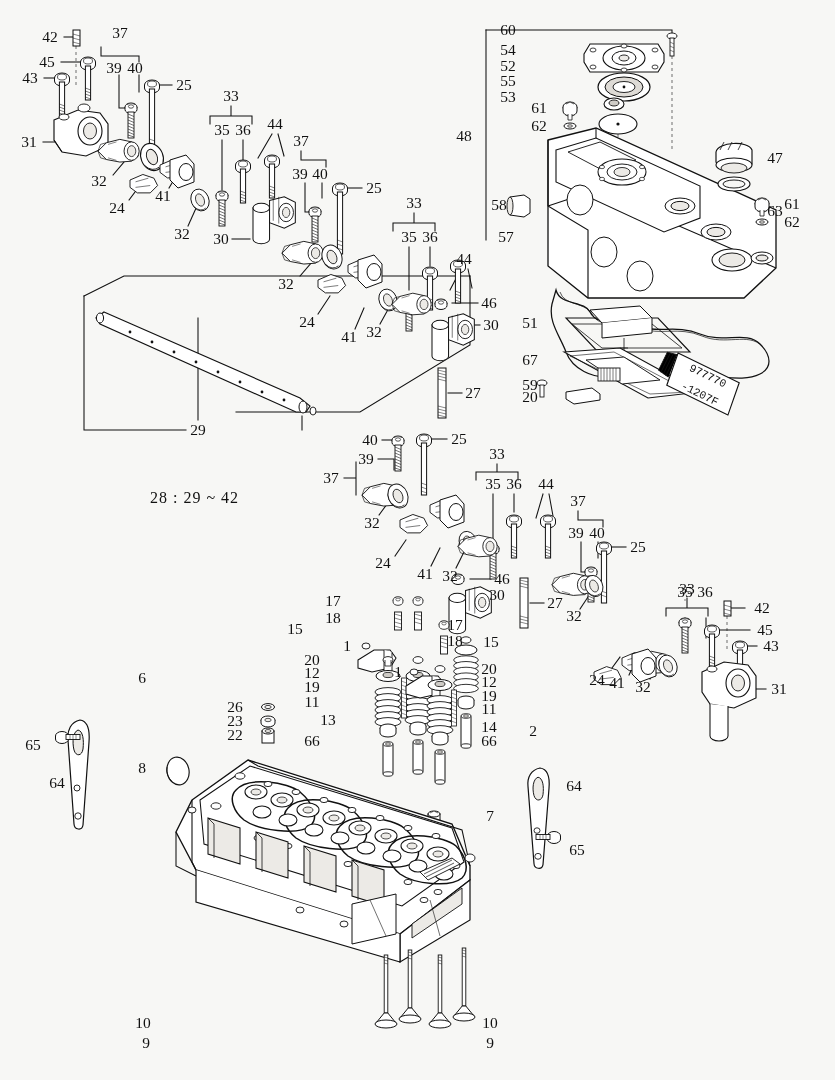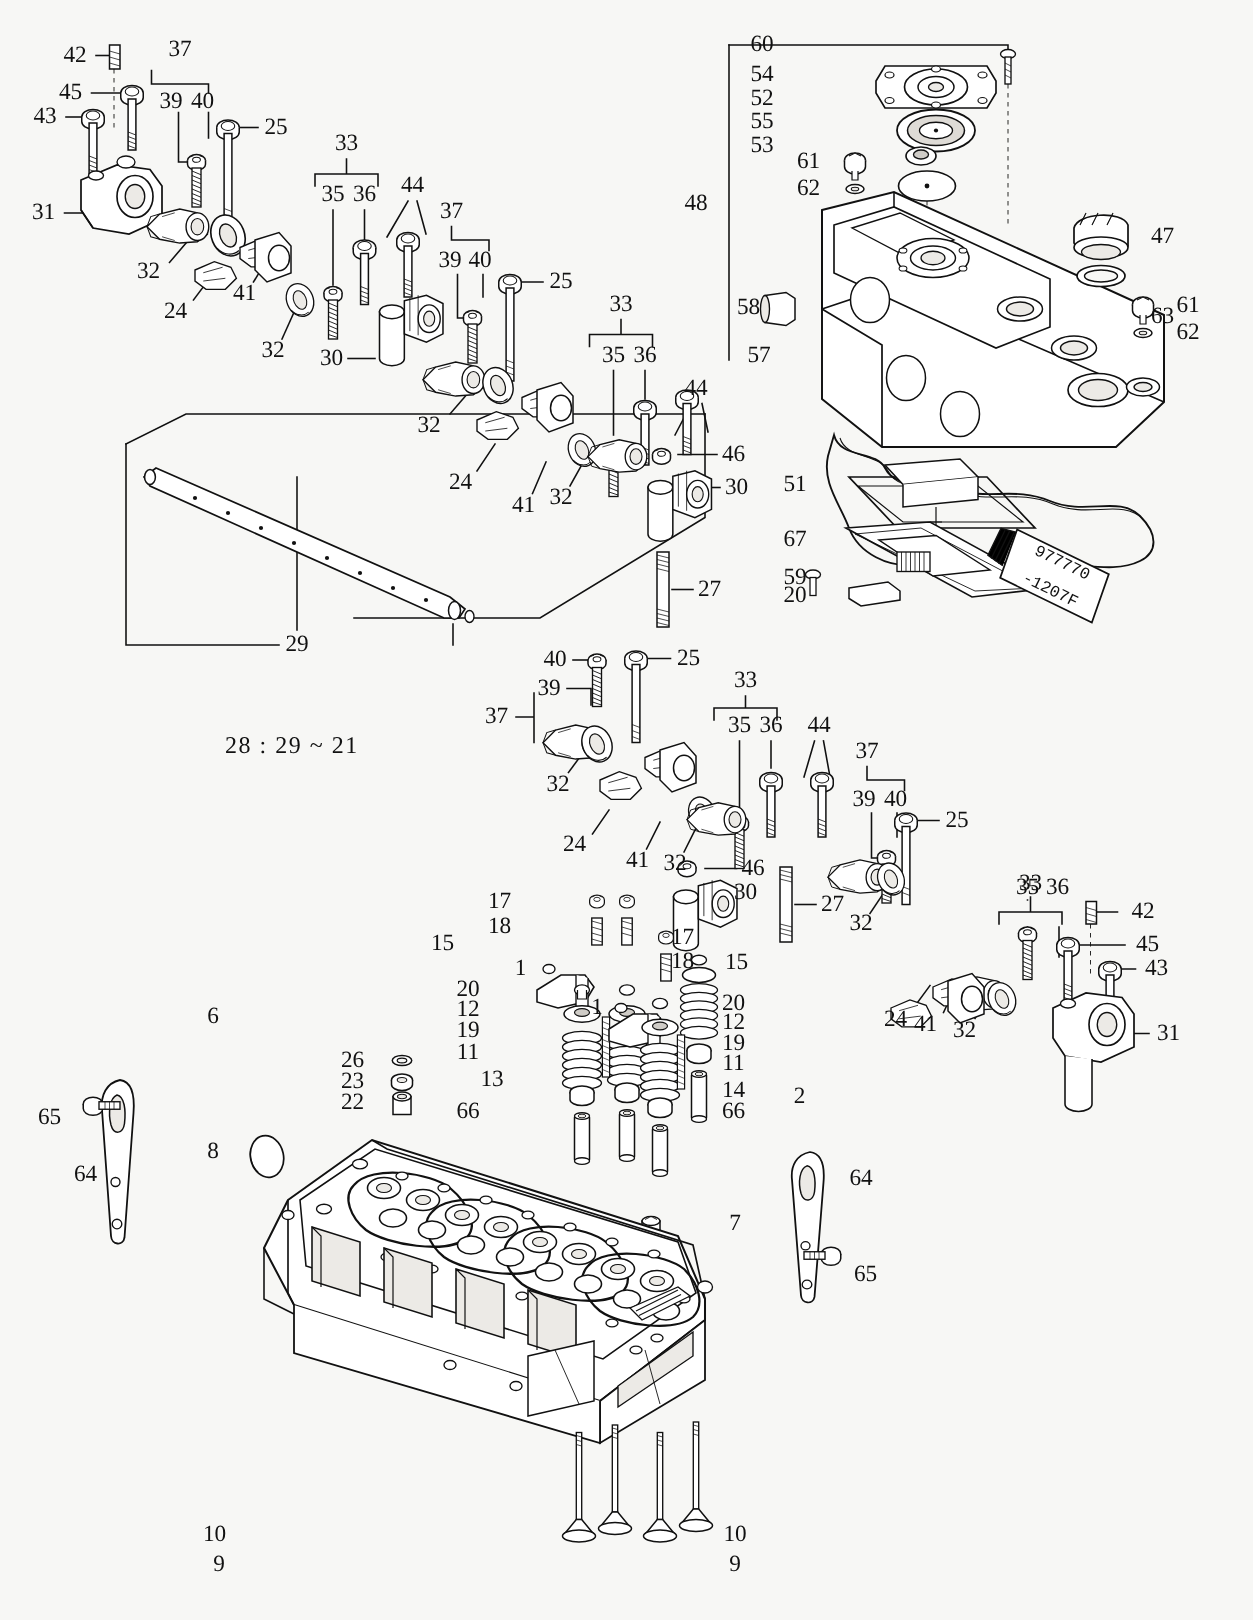--- a/index.html
+++ b/index.html
@@ -1159,18 +1159,18 @@
       <div class="lbl ctr" style="left: 57px; top: 783px;">64</div>
       <div class="lbl ctr" style="left: 574px; top: 786px;">64</div>
       <div class="lbl ctr" style="left: 577px; top: 850px;">65</div>
       <div class="lbl ctr" style="left: 490px; top: 816px;">7</div>
       <div class="lbl ctr" style="left: 143px; top: 1023px;">10</div>
       <div class="lbl ctr" style="left: 146px; top: 1043px;">9</div>
       <div class="lbl ctr" style="left: 490px; top: 1023px;">10</div>
       <div class="lbl ctr" style="left: 490px; top: 1043px;">9</div>
     </div>
 
-<div class="lbl" id="note-28" style="left:150px;top:490px;font-size:16px;letter-spacing:1px;">28 : 29 ~ 21</div>
+<div class="lbl" id="note-28" style="left:150px;top:490px;font-size:16px;letter-spacing:1px;">28 : 29 ~ 42</div>
 
 <div class="lbl tag" style="left:692px;top:363px;transform:rotate(26deg);transform-origin:left top;">977770</div>
 <div class="lbl tag" style="left:684px;top:381px;transform:rotate(26deg);transform-origin:left top;">-1207F</div>
 
 </div>
 
 </body></html>

